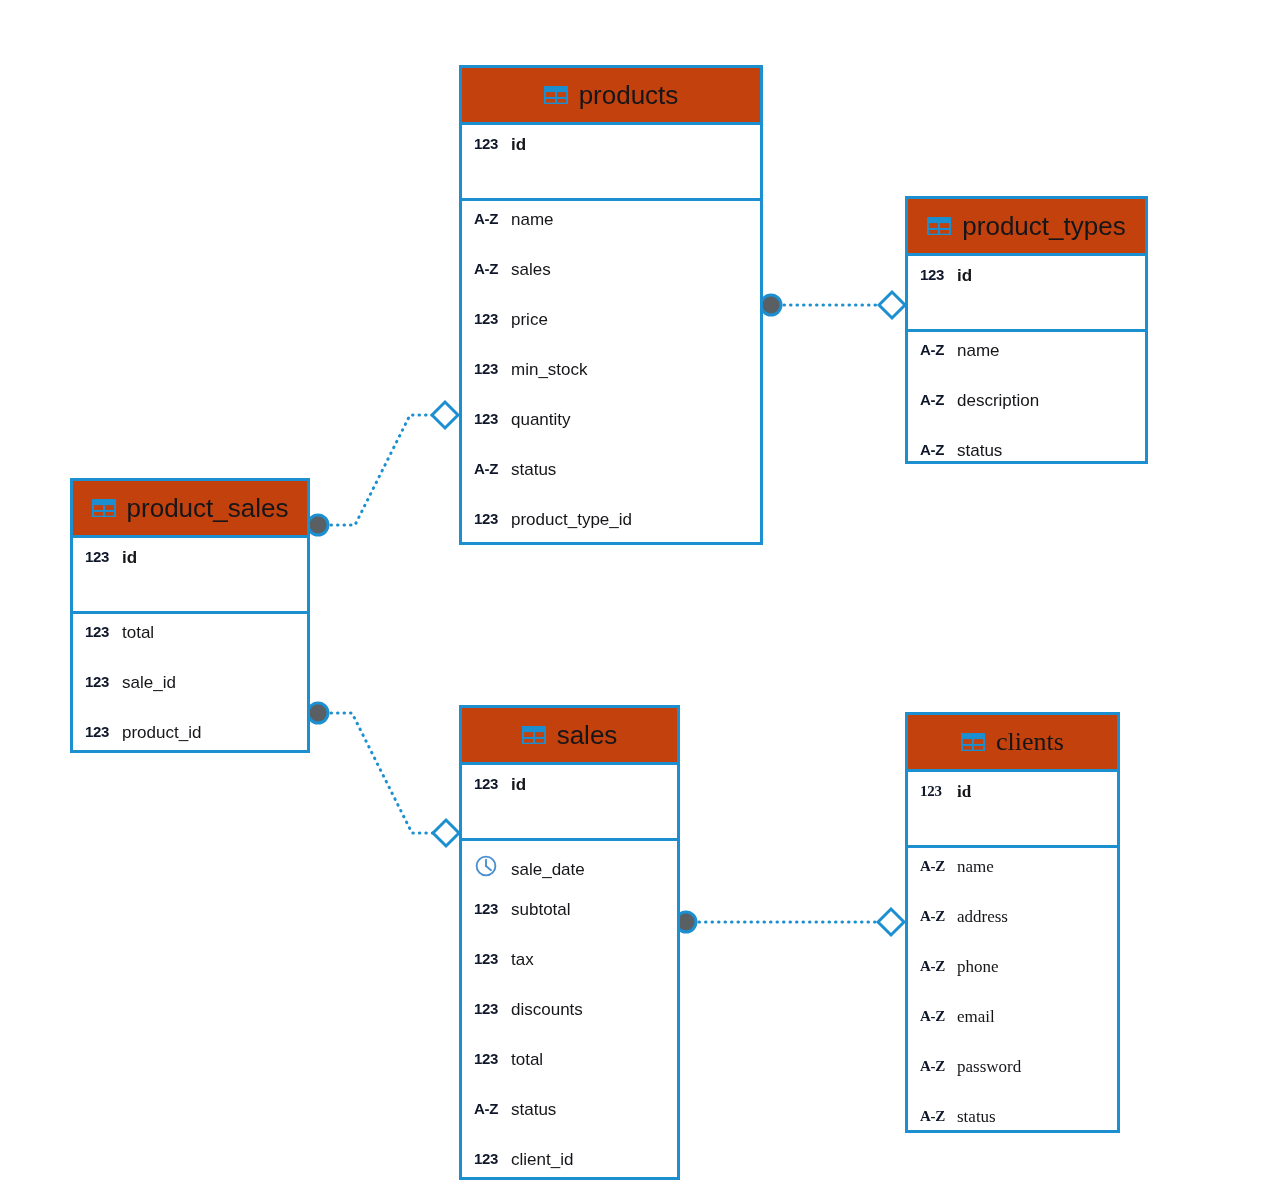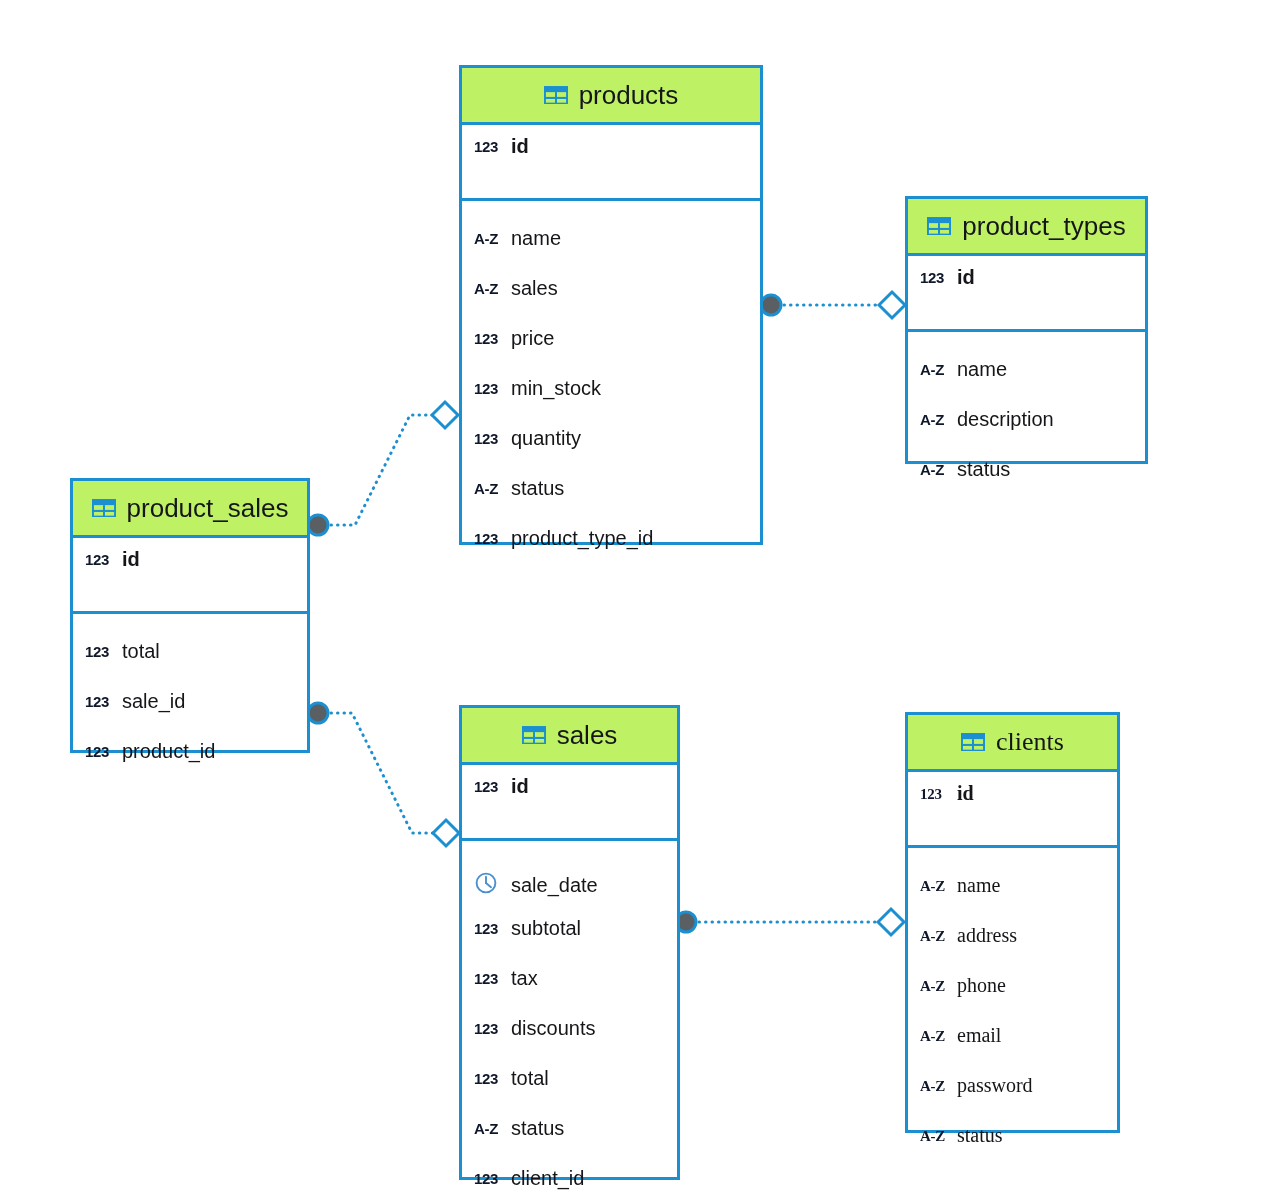--- a/index.html
+++ b/index.html
@@ -35,21 +35,21 @@
 
   
   .entity {
     position: absolute;
     box-sizing: border-box;
     border: 3px solid #1b8fd0;
     background: #ffffff;
     z-index: 2;
   }
   .ent-header {
-    background: #bef264;
+    background: #c2410c;
     border-bottom: 3px solid #1b8fd0;
     height: 57px;
     display: flex;
     align-items: center;
     justify-content: center;
     gap: 11px;
     box-sizing: border-box;
   }
   .ent-title {
     font-size: 26px;
@@ -57,32 +57,32 @@
     line-height: 1;
     white-space: nowrap;
   }
   .pk-section {
     border-bottom: 3px solid #1b8fd0;
     box-sizing: border-box;
     padding: 11px 0 12px 0;
   }
   .fields-section {
     box-sizing: border-box;
-    padding: 27px 0 12px 0;
+    padding: 10px 0 12px 0;
   }
   .field {
     display: flex;
     align-items: baseline;
     gap: 9px;
     padding: 0 10px 0 12px;
     height: 50px;
     white-space: nowrap;
   }
   .field .fname {
-    font-size: 20px;
+    font-size: 17px;
     color: #16161a;
     line-height: 1;
   }
   .field.pk .fname {
     font-weight: bold;
   }
   .type-ico {
     font-size: 15px;
     font-weight: bold;
     color: #0f172a;

